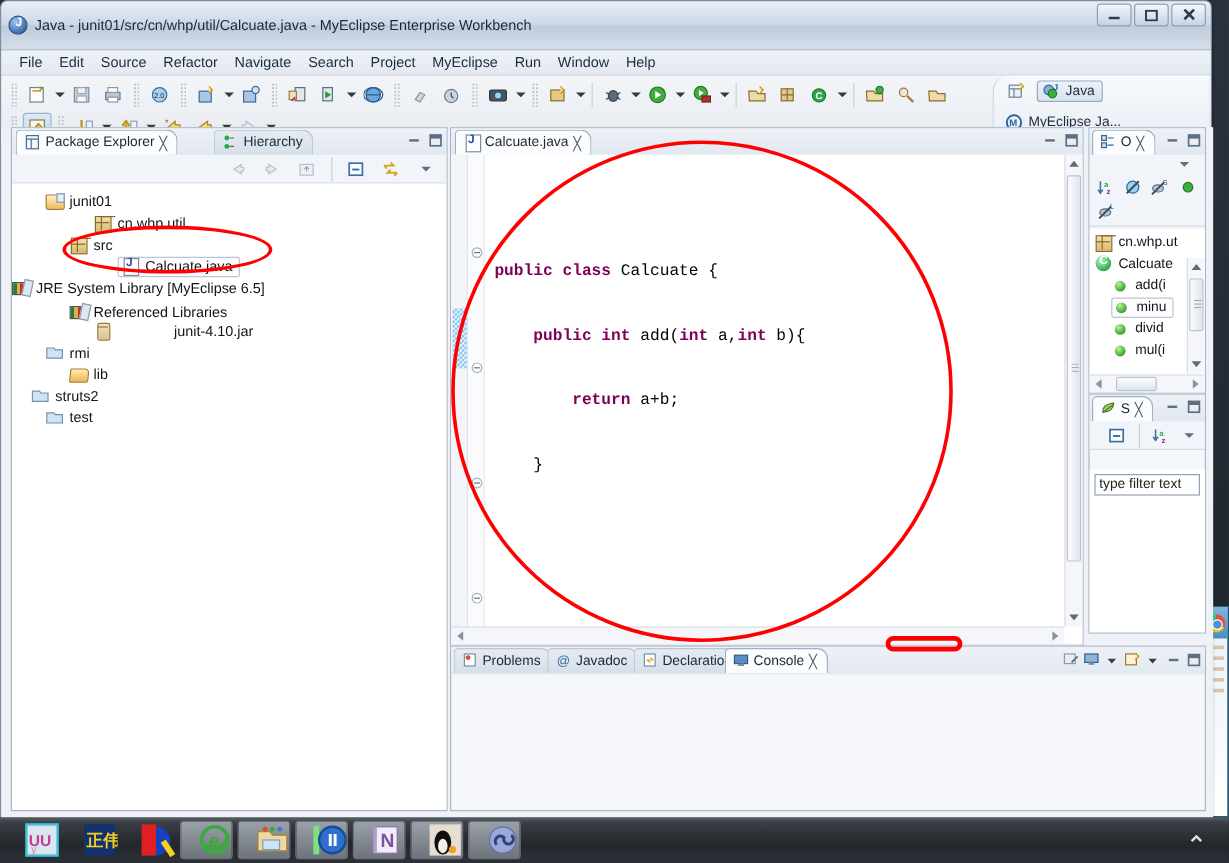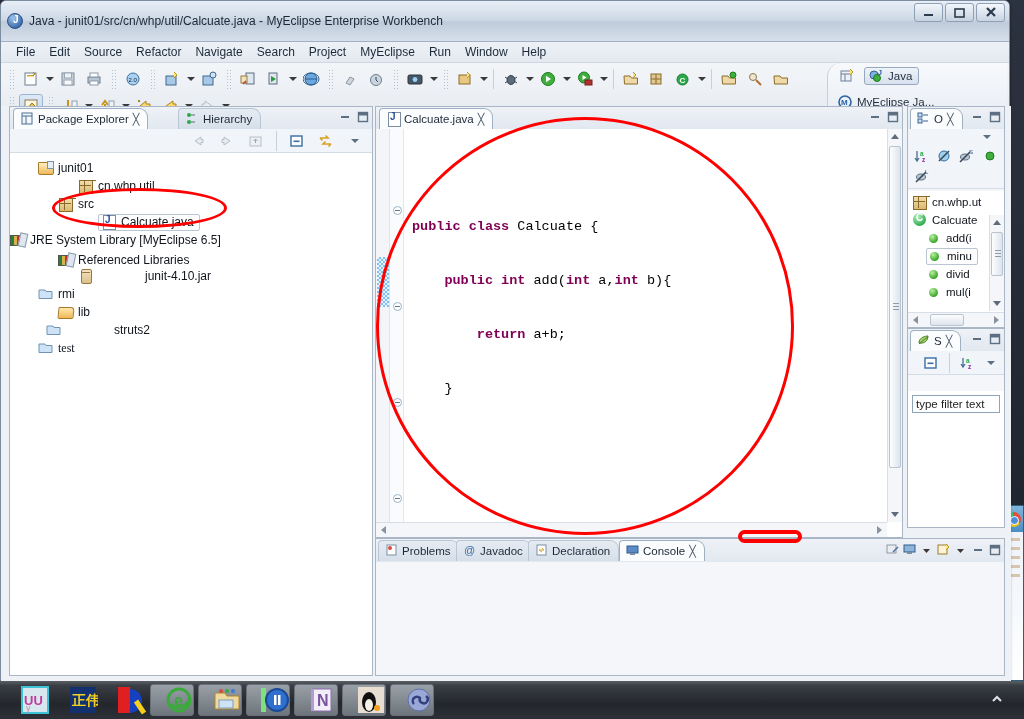--- a/index.html
+++ b/index.html
@@ -625,30 +625,30 @@
                   </svg>
               </span>
               <span class="lbl">rmi</span>
             </div>
 
             <div class="tnode" style="padding-left:48px;">
               <span class="ic ic-folder-open"></span>
               <span class="lbl">lib</span>
             </div>
 
-            <div class="tnode" style="padding-left:36px;gap:48px;">
+            <div class="tnode" style="padding-left:16px;">
               <span class="ic">
                 <svg width="16" height="14">
                     <path d="M1 3 h6 l1 1.5 h6 v7 h-13 z" fill="#cfe3f6" stroke="#6f94b5"></path>
                   </svg>
               </span>
               <span class="lbl">struts2</span>
             </div>
 
-            <div class="tnode" style="padding-left:28px;font-family:Liberation Serif, serif;">
+            <div class="tnode" style="padding-left:28px;">
               <span class="ic">
                 <svg width="16" height="14">
                     <path d="M1 3 h6 l1 1.5 h6 v7 h-13 z" fill="#cfe3f6" stroke="#6f94b5"></path>
                   </svg>
               </span>
               <span class="lbl">test</span>
             </div>
 
           </div>
         </div>
@@ -930,21 +930,21 @@
           </div>
           <div class="vtab inactive" style="left:152px;">
             <span class="ic" style="width:13px;">
               <svg width="13" height="12">
                   <rect x="2" y="1" width="9" height="10" fill="#fff" stroke="#7d8ea0"></rect>
                   <path d="M4 6 h5 l-2 -2 M4 6 l3 2" stroke="#d9a227" fill="none"></path>
                 </svg>
             </span>
             <span>Declaration</span>
           </div>
-          <div class="vtab active" style="left:243px;">
+          <div class="vtab active" style="left:228px;">
             <span class="ic" style="width:13px;">
               <svg width="13" height="12">
                   <rect x="1" y="2" width="11" height="7" fill="#5b8bc4" stroke="#2f5d8f"></rect>
                   <rect x="4" y="9" width="5" height="2" fill="#7d8ea0"></rect>
                 </svg>
             </span>
             <span>Console</span>
             <span class="x">╳</span>
           </div>
           <div class="view-btns" style="top:4px; gap:4px;">

